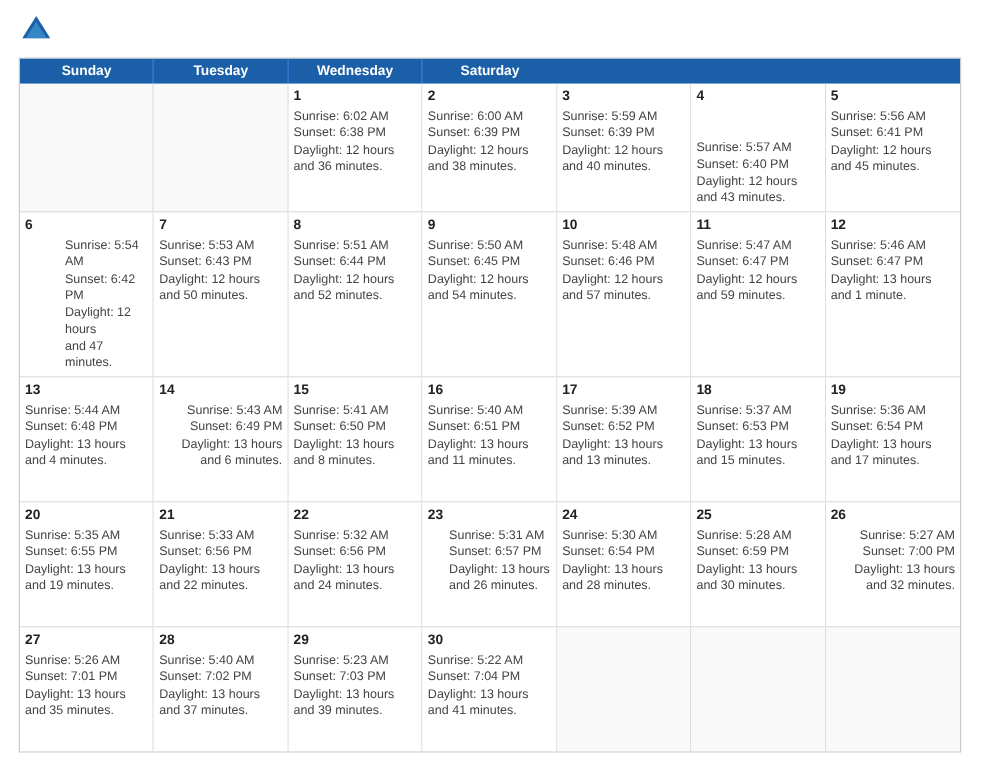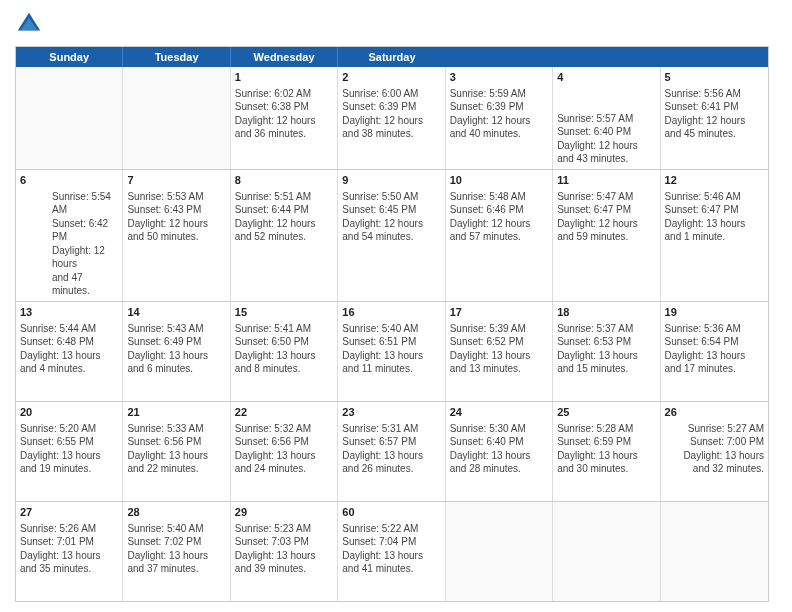--- a/index.html
+++ b/index.html
@@ -236,21 +236,21 @@
         <div class="cal-week">
           <div class="cal-cell">
             <span class="day-num">13</span>
             <div class="cell-info" style="white-space: pre-line;">Sunrise: 5:44 AM
 Sunset: 6:48 PM
 Daylight: 13 hours
 and 4 minutes.</div>
           </div>
           <div class="cal-cell">
             <span class="day-num">14</span>
-            <div class="cell-info" style="white-space: pre-line;">Sunrise: 5:43 AM
+            <div class="cell-info" style="white-space: pre-line; text-align: right;">Sunrise: 5:43 AM
 Sunset: 6:49 PM
 Daylight: 13 hours
 and 6 minutes.</div>
           </div>
           <div class="cal-cell">
             <span class="day-num">15</span>
             <div class="cell-info" style="white-space: pre-line;">Sunrise: 5:41 AM
 Sunset: 6:50 PM
 Daylight: 13 hours
 and 8 minutes.</div>
@@ -280,50 +280,50 @@
             <span class="day-num">19</span>
             <div class="cell-info" style="white-space: pre-line;">Sunrise: 5:36 AM
 Sunset: 6:54 PM
 Daylight: 13 hours
 and 17 minutes.</div>
           </div>
         </div>
         <div class="cal-week">
           <div class="cal-cell">
             <span class="day-num">20</span>
-            <div class="cell-info" style="white-space: pre-line;">Sunrise: 5:20 AM
+            <div class="cell-info" style="white-space: pre-line;">Sunrise: 5:35 AM
 Sunset: 6:55 PM
 Daylight: 13 hours
 and 19 minutes.</div>
           </div>
           <div class="cal-cell">
             <span class="day-num">21</span>
             <div class="cell-info" style="white-space: pre-line;">Sunrise: 5:33 AM
 Sunset: 6:56 PM
 Daylight: 13 hours
 and 22 minutes.</div>
           </div>
           <div class="cal-cell">
             <span class="day-num">22</span>
             <div class="cell-info" style="white-space: pre-line;">Sunrise: 5:32 AM
 Sunset: 6:56 PM
 Daylight: 13 hours
 and 24 minutes.</div>
           </div>
           <div class="cal-cell">
             <span class="day-num">23</span>
-            <div class="cell-info" style="white-space: pre-line;">Sunrise: 5:31 AM
+            <div class="cell-info" style="white-space: pre-line; margin-left: 17px;">Sunrise: 5:31 AM
 Sunset: 6:57 PM
 Daylight: 13 hours
 and 26 minutes.</div>
           </div>
           <div class="cal-cell">
             <span class="day-num">24</span>
             <div class="cell-info" style="white-space: pre-line;">Sunrise: 5:30 AM
-Sunset: 6:40 PM
+Sunset: 6:54 PM
 Daylight: 13 hours
 and 28 minutes.</div>
           </div>
           <div class="cal-cell">
             <span class="day-num">25</span>
             <div class="cell-info" style="white-space: pre-line;">Sunrise: 5:28 AM
 Sunset: 6:59 PM
 Daylight: 13 hours
 and 30 minutes.</div>
           </div>
@@ -351,21 +351,21 @@
 and 37 minutes.</div>
           </div>
           <div class="cal-cell">
             <span class="day-num">29</span>
             <div class="cell-info" style="white-space: pre-line;">Sunrise: 5:23 AM
 Sunset: 7:03 PM
 Daylight: 13 hours
 and 39 minutes.</div>
           </div>
           <div class="cal-cell">
-            <span class="day-num">60</span>
+            <span class="day-num">30</span>
             <div class="cell-info" style="white-space: pre-line;">Sunrise: 5:22 AM
 Sunset: 7:04 PM
 Daylight: 13 hours
 and 41 minutes.</div>
           </div>
           <div class="cal-cell empty"></div>
           <div class="cal-cell empty"></div>
           <div class="cal-cell empty"></div>
         </div>
       </div>

